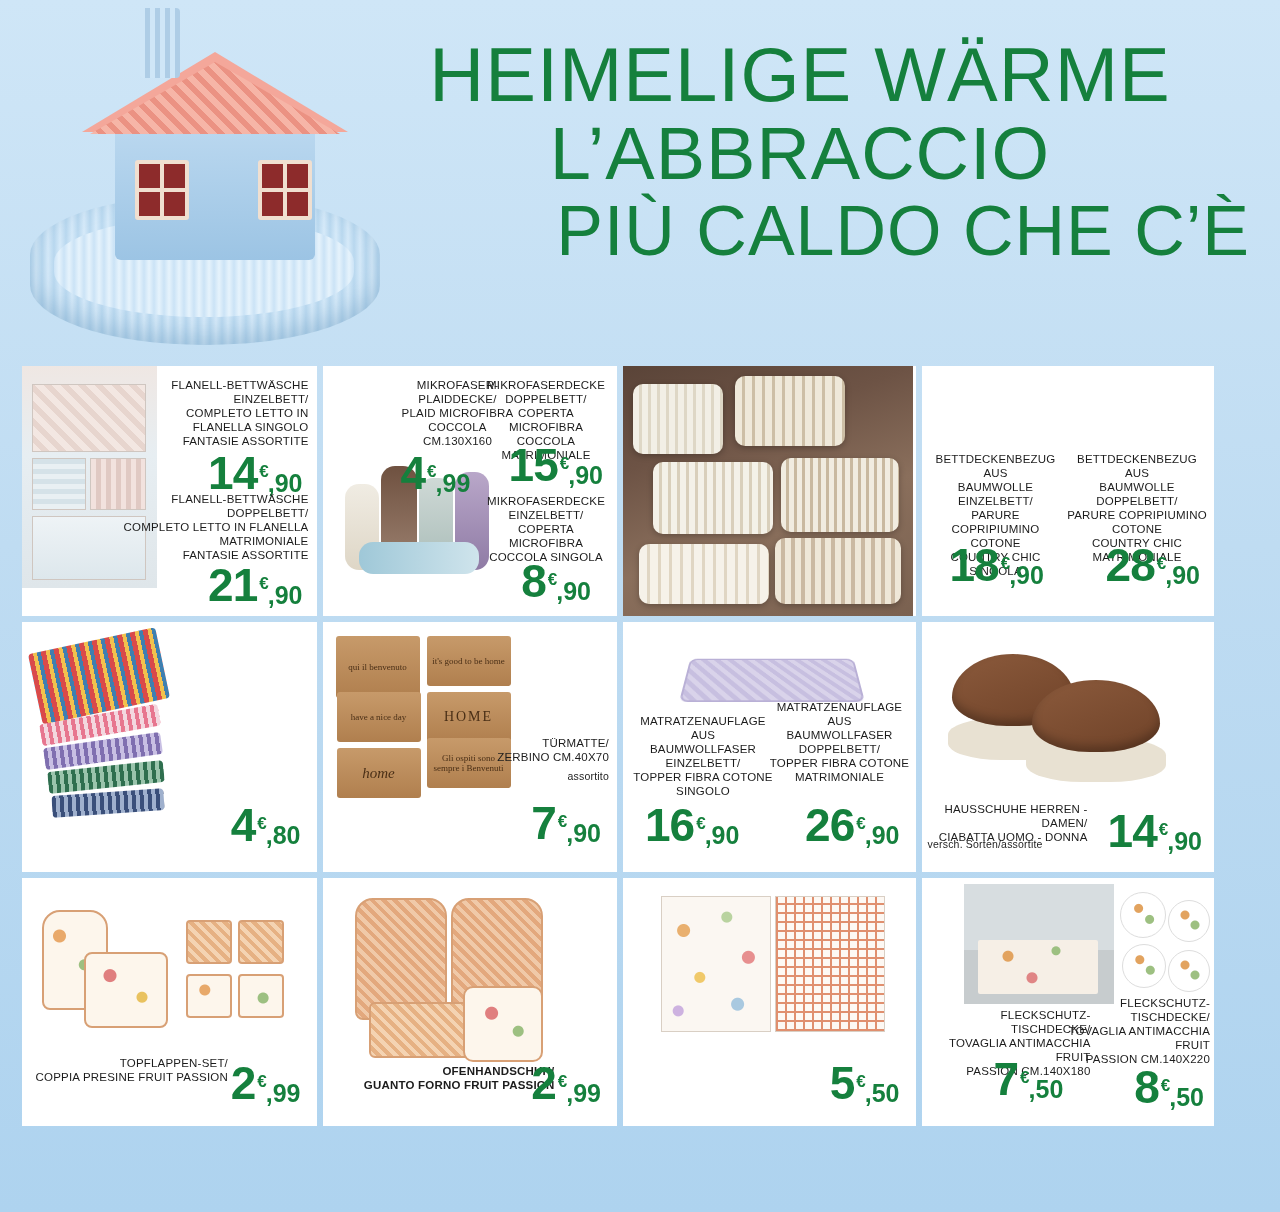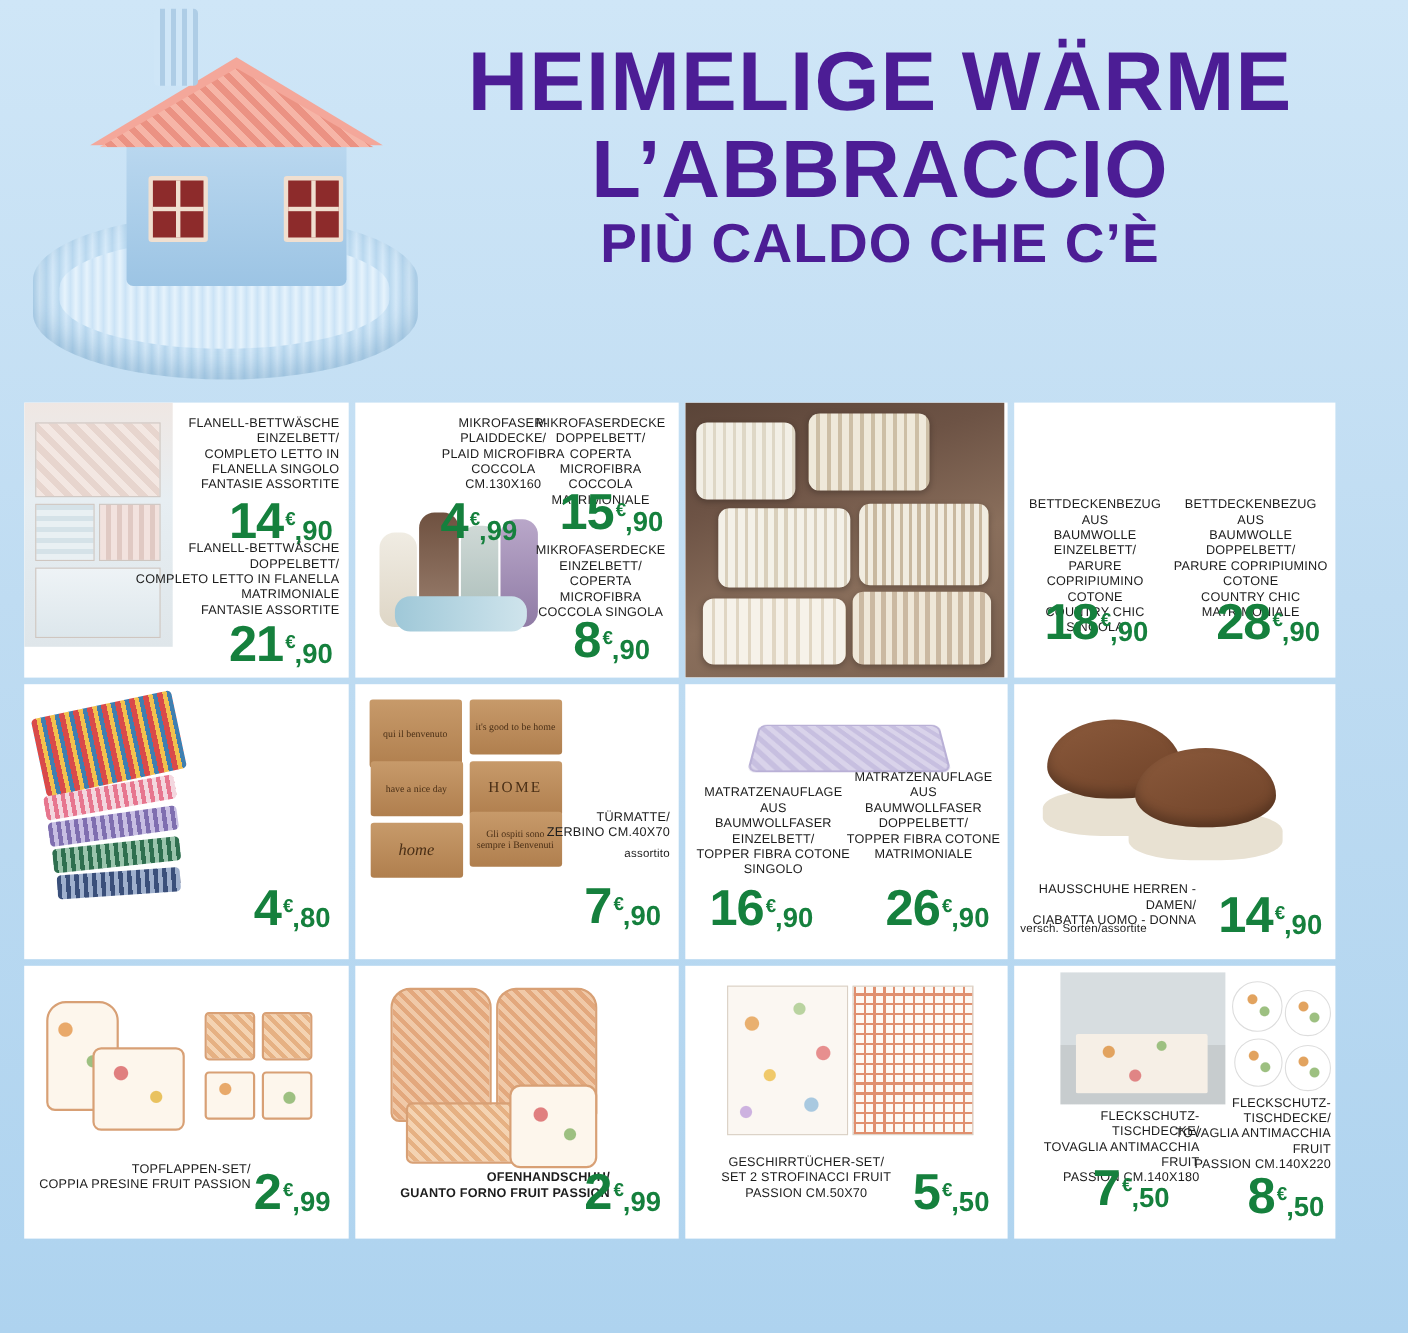--- a/index.html
+++ b/index.html
@@ -20,28 +20,28 @@
     position: relative;
     height: 362px;
     width: 1280px;
   }
   .headline {
     position: absolute;
     left: 350px;
     top: 38px;
     width: 900px;
     text-align: center;
-    color: #4c1d95;
-    font-weight: bold;
+    color: #15803d;
+    font-weight: normal;
     letter-spacing: 1px;
     line-height: 0.98;
   }
   .headline .l1 { font-size: 76px; display:block; }
   .headline .l2 { font-size: 74px; display:block; margin-top: 6px;}
-  .headline .l3 { font-size: 50px; display:block; margin-top: 6px;}
+  .headline .l3 { font-size: 70px; display:block; margin-top: 6px; text-align: right;}
 
   
   .house-wrap {
     position: absolute;
     left: 20px;
     top: 0px;
     width: 380px;
     height: 360px;
   }
   .knit-base {
@@ -577,23 +577,20 @@
           <span class="eur">€</span>
           <span class="dec">,99</span>
         </span>
       </div>
     </div>
 
     <div class="card c-c r3">
       <div class="towel towel-floral" style="left:38px;top:18px;width:108px;height:134px;"></div>
       <div class="towel towel-check" style="left:152px;top:18px;width:108px;height:134px;"></div>
 
-      <div class="txt abs" style="left:20px;top:172px;width:180px;text-align:center;white-space:pre-line;">GESCHIRRTÜCHER-SET/
-SET 2 STROFINACCI FRUIT
-PASSION CM.50X70</div>
       <div class="abs" style="right:16px;top:182px;">
         <span class="price">
           <span class="int">5</span>
           <span class="eur">€</span>
           <span class="dec">,50</span>
         </span>
       </div>
     </div>
 
     <div class="card c-d r3">

